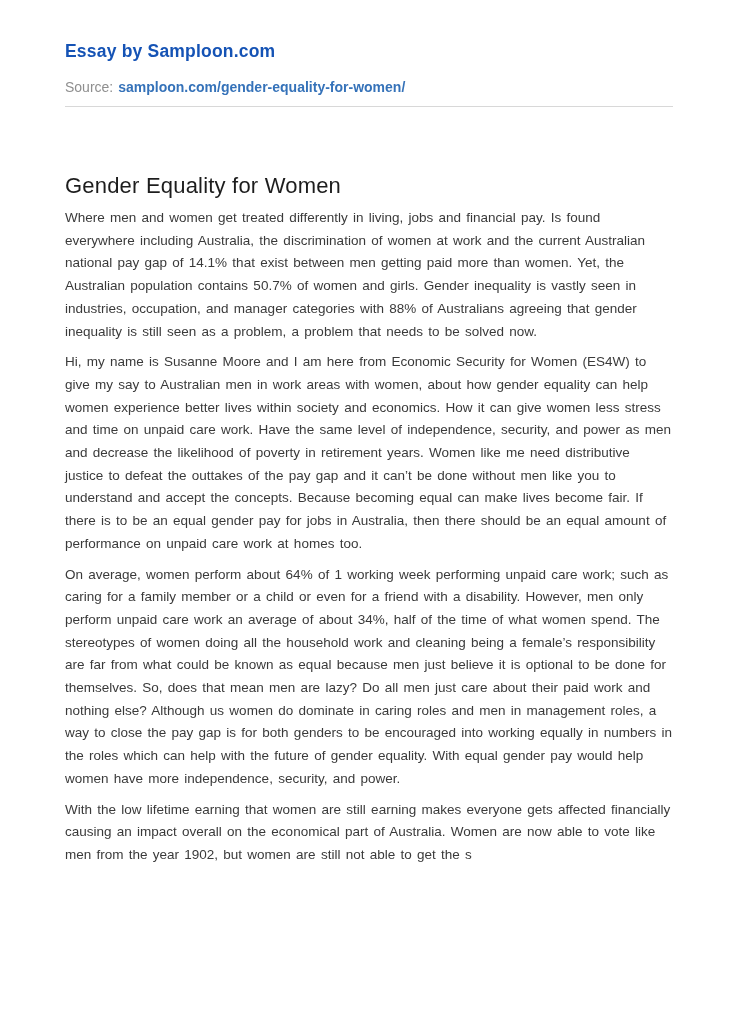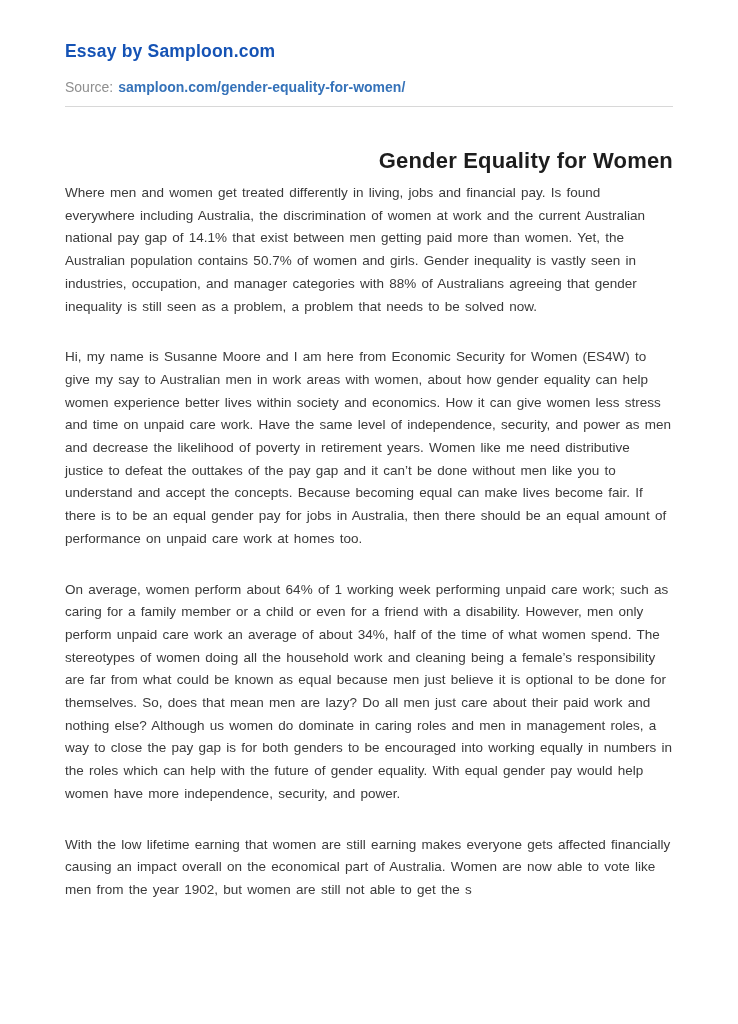--- a/index.html
+++ b/index.html
@@ -46,31 +46,30 @@
     cursor: pointer;
   }
 
   .divider {
     border: none;
     border-top: 1px solid var(--divider, #d8d8d8);
     margin-top: 12px;
   }
 
   .essay-title {
-    margin-top: 41px;
+    margin-top: 66px;
     font-size: 22px;
     line-height: 26px;
-    font-weight: 700;
+    font-weight: 400;
     letter-spacing: 0.2px;
     color: var(--heading-text, #1d1d1d);
-    text-align: right;
   }
 
   .essay-paragraph {
-    margin-top: 28px;
+    margin-top: 8px;
     font-size: 13.5px;
     line-height: 22.7px;
     word-spacing: 1.5px;
     color: var(--body-text, #3a3a3a);
     text-align: left;
   }
 
   .essay-paragraph:first-of-type {
     margin-top: 8px;
   }

